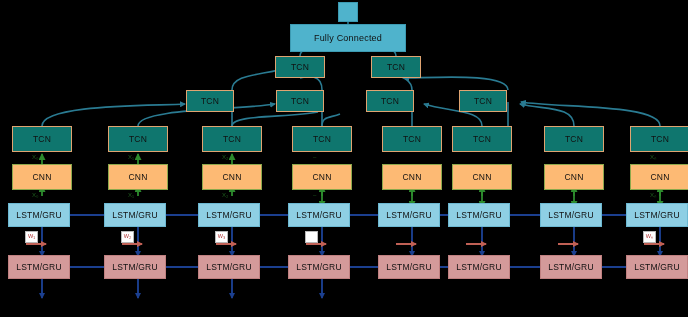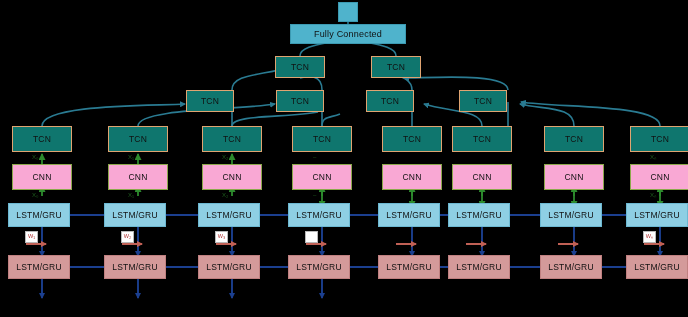--- a/index.html
+++ b/index.html
@@ -30,21 +30,21 @@
     align-items: center;
     justify-content: center;
     font-size: 8.5px;
     color: #111111;
     letter-spacing: .2px;
     border: 1px solid rgba(0,0,0,.35);
     white-space: nowrap;
     z-index: 3;
   }
   .node.tcn   { background: #0f766e; border-color: #e0a471; }
-  .node.cnn   { background: #f9a8d4; border-color: #8ca84c; }
+  .node.cnn   { background: #fdba74; border-color: #8ca84c; }
   .node.lstm1 { background: #8ecfe4; border-color: #6cb8d2; }
   .node.lstm2 { background: #d49a9a; border-color: #c08080; }
   .node.fc    { background: #4fb3cc; border-color: #3c9ab2; font-size: 9px; }
   .node.seed  { background: #4fb3cc; border-color: #3c9ab2; }
 
   .vlabel {
     position: absolute;
     font-size: 6px;
     color: #1d5c1d;
     font-family: "Liberation Sans", sans-serif;
@@ -169,21 +169,21 @@
       <path d="M306,244 L326,244" marker-end="url(#ah-red)"></path>
       <path d="M396,244 L416,244" marker-end="url(#ah-red)"></path>
       <path d="M466,244 L486,244" marker-end="url(#ah-red)"></path>
       <path d="M558,244 L578,244" marker-end="url(#ah-red)"></path>
       <path d="M644,244 L664,244" marker-end="url(#ah-red)"></path>
     </g>
   </svg>
 
   <div class="node seed" style="left:338px;top:2px;width:20px;height:20px;"></div>
 
-  <div class="node fc" style="left:290px;top:24px;width:116px;height:20px;">Fully Connected</div>
+  <div class="node fc" style="left:290px;top:24px;width:116px;height:28px;">Fully Connected</div>
 
   <div class="node tcn" style="left:275px;top:56px;width:50px;height:22px;">TCN</div>
   <div class="node tcn" style="left:371px;top:56px;width:50px;height:22px;">TCN</div>
 
   <div class="node tcn" style="left:186px;top:90px;width:48px;height:22px;">TCN</div>
   <div class="node tcn" style="left:276px;top:90px;width:48px;height:22px;">TCN</div>
   <div class="node tcn" style="left:366px;top:90px;width:48px;height:22px;">TCN</div>
   <div class="node tcn" style="left:459px;top:90px;width:48px;height:22px;">TCN</div>
 
   <div class="node tcn" style="left:12px;top:126px;width:60px;height:26px;">TCN</div>

